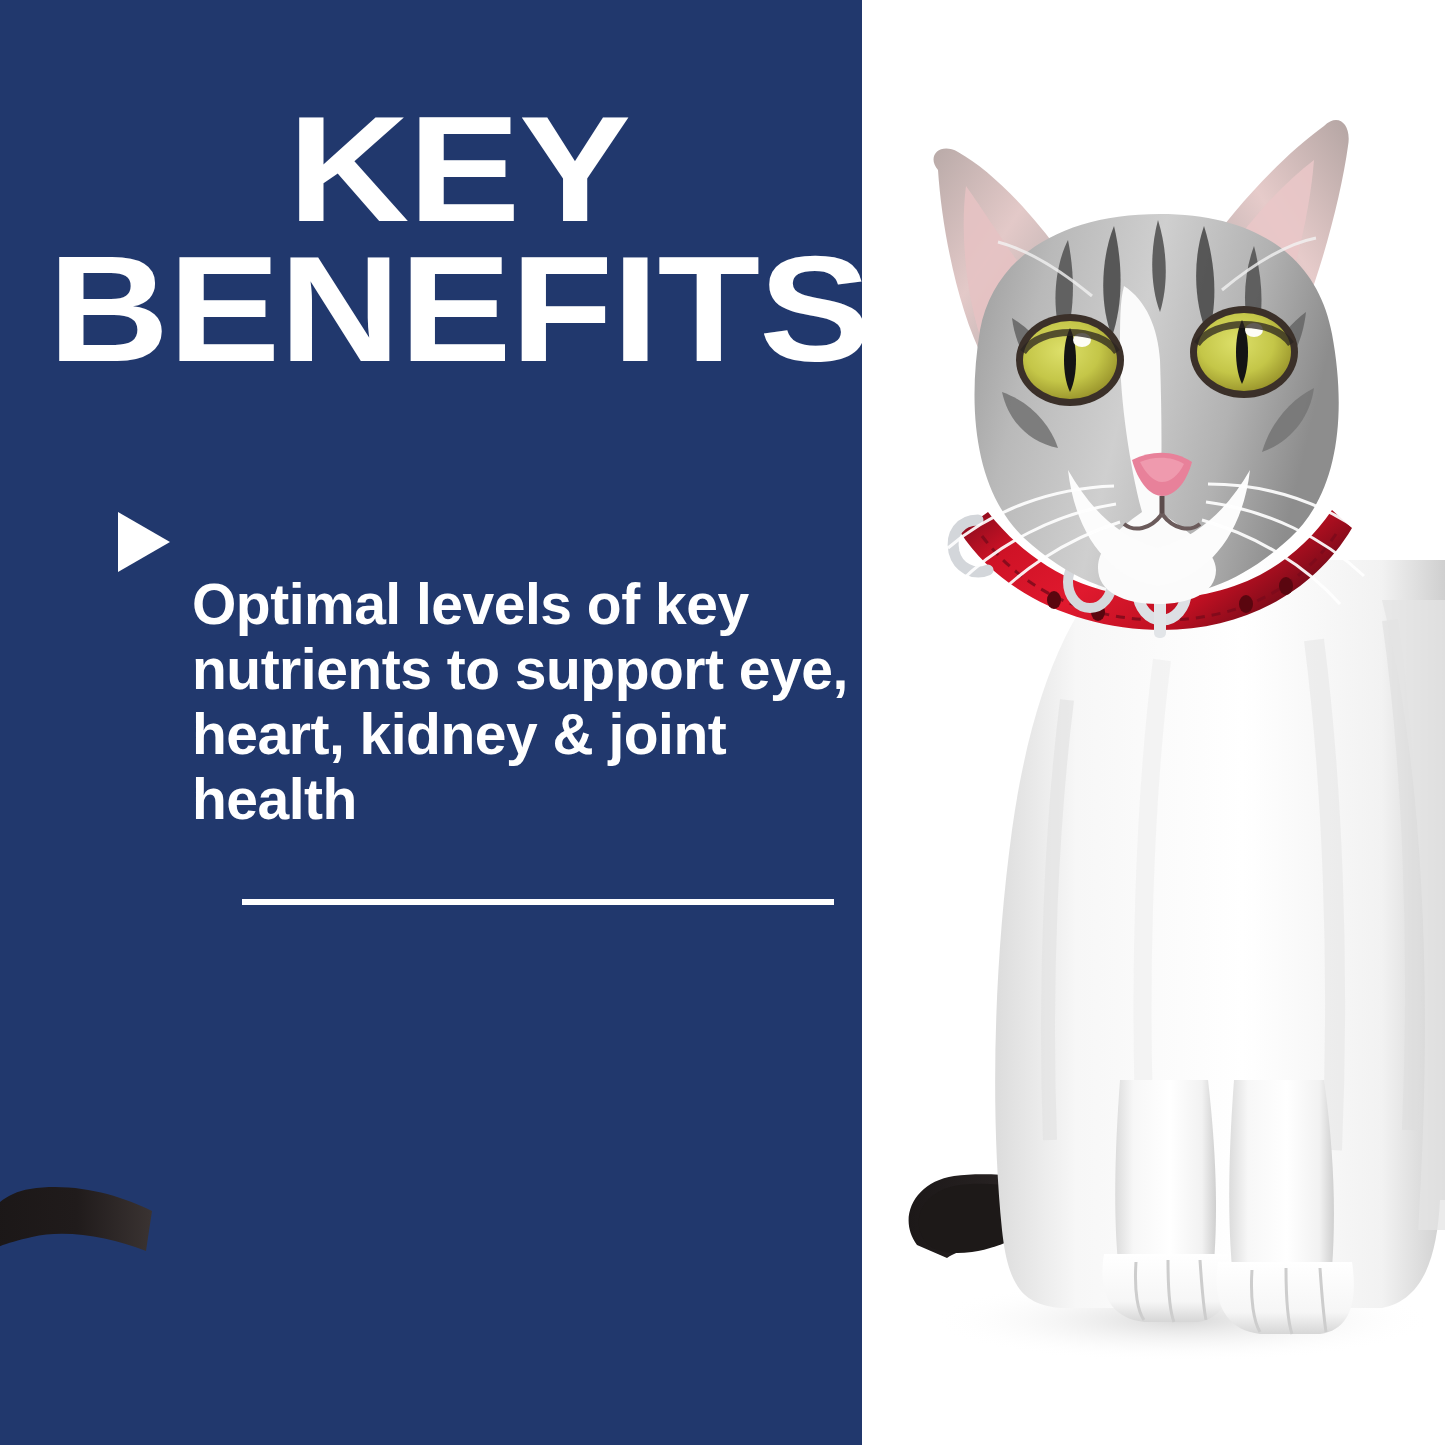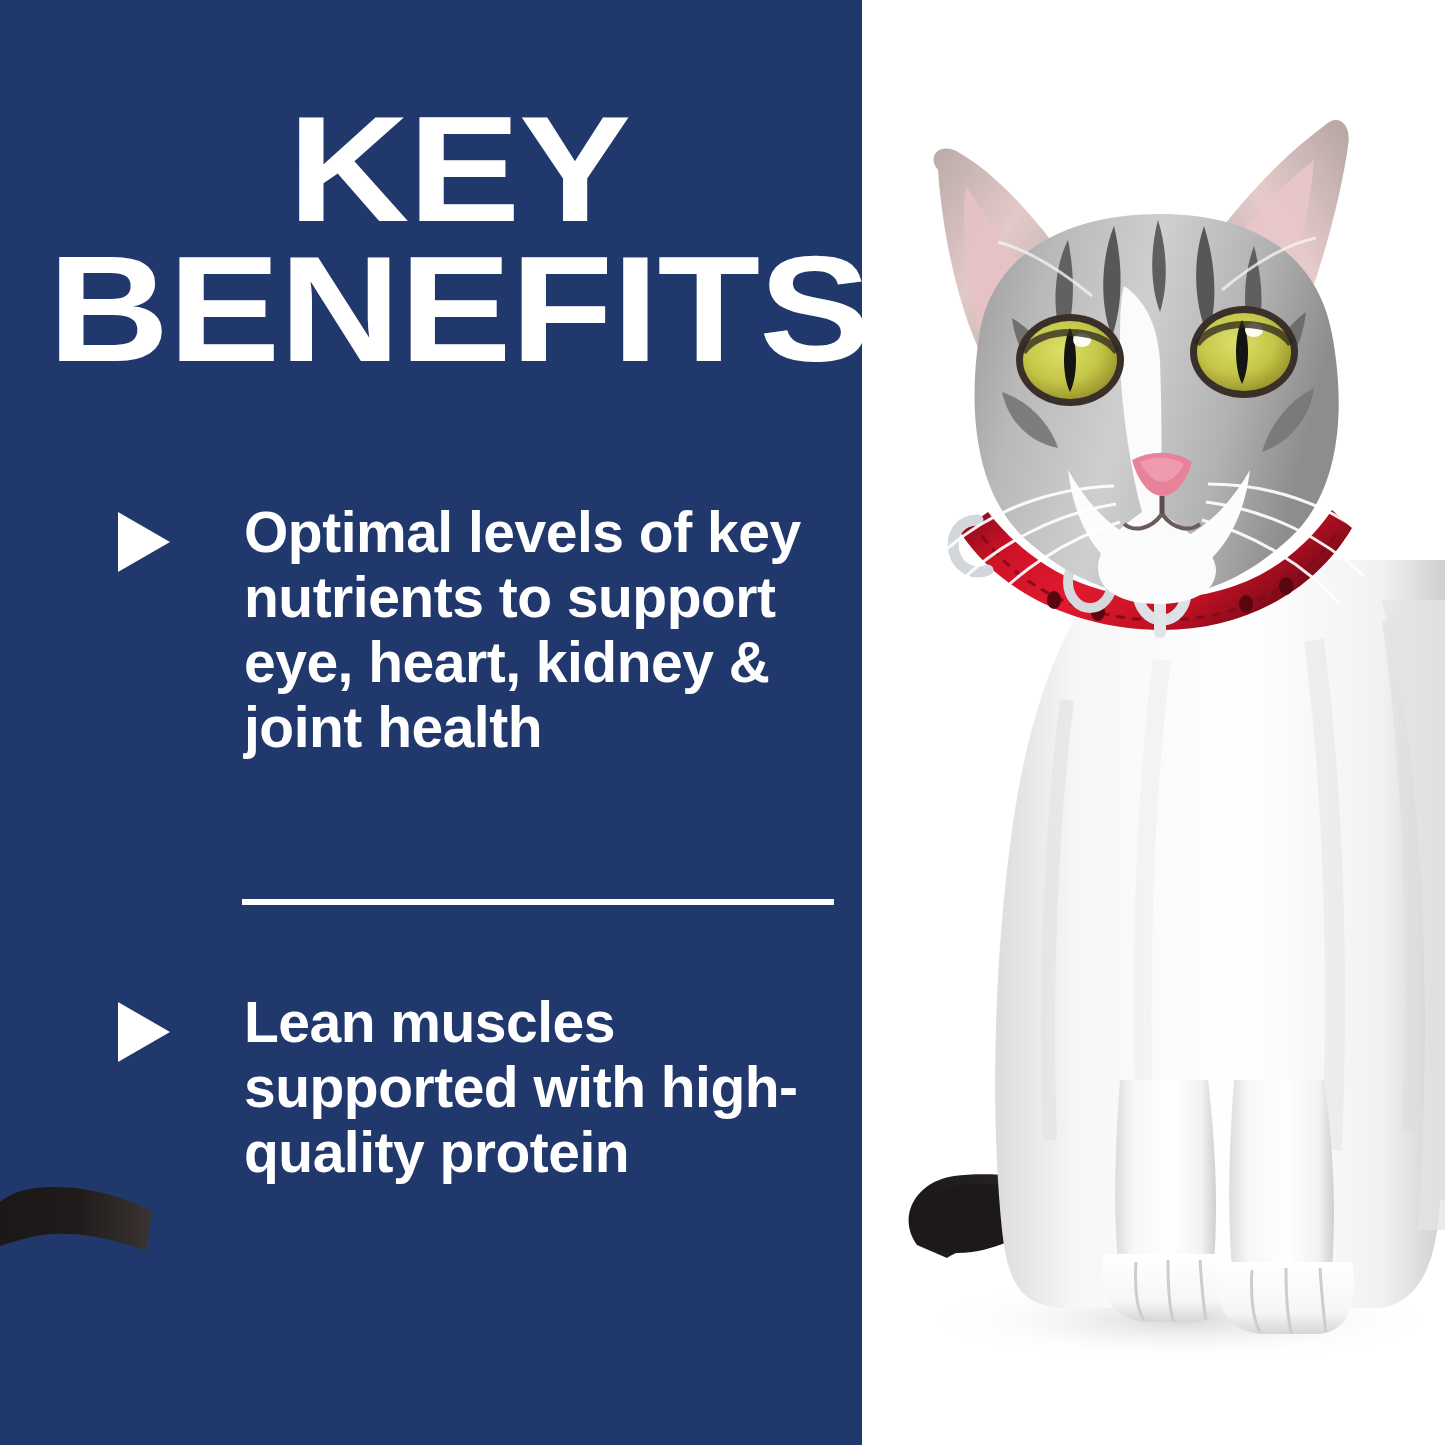--- a/index.html
+++ b/index.html
@@ -45,21 +45,21 @@
   .btext{
     color:#ffffff;
     font-family:"Liberation Sans",sans-serif;
     font-weight:700;
     font-size:57px;
     line-height:1.14;
     letter-spacing:-0.5px;
     margin-left:74px;
   }
 
-  #bullet1{left:118px;top:500px;width:760px;}
+  #bullet1{left:118px;top:500px;width:760px;flex-direction:column;}
   #bullet2{left:118px;top:990px;width:760px;}
 
   
   #divider{
     position:absolute;left:242px;top:899px;width:592px;height:6px;
     background:#ffffff;
   }
 
   
   #cat-photo{
@@ -84,24 +84,20 @@
       <span class="ln">BENEFITS</span>
     </div>
 
     <div class="bullet-row" id="bullet1">
       <span class="tri"></span>
       <span class="btext">Optimal levels of key nutrients to support eye, heart, kidney &amp; joint health</span>
     </div>
 
     <div id="divider"></div>
 
-    <div class="bullet-row" id="bullet2">
-      <span class="tri"></span>
-      <span class="btext">Lean muscles supported with high-quality protein</span>
-    </div>
 
   </div>
 
   <div id="cat-photo">
     <svg id="cat-svg" viewBox="0 0 583 1445" preserveAspectRatio="none">
       <defs>
         <linearGradient id="gBody" x1="0" y1="0" x2="1" y2="0">
           <stop offset="0" stop-color="#dcdcdc"></stop>
           <stop offset="0.18" stop-color="#f7f7f7"></stop>
           <stop offset="0.55" stop-color="#ffffff"></stop>

